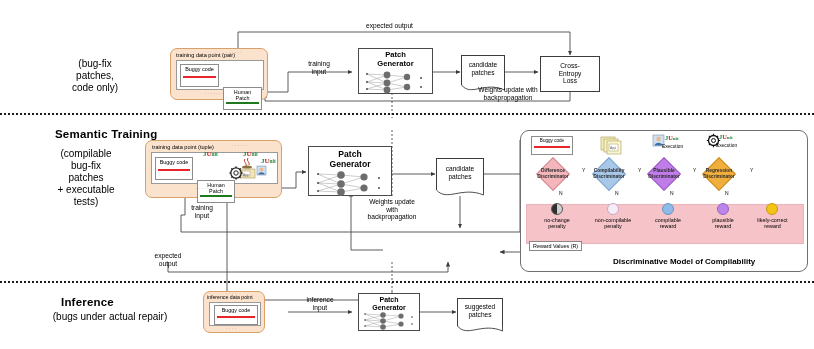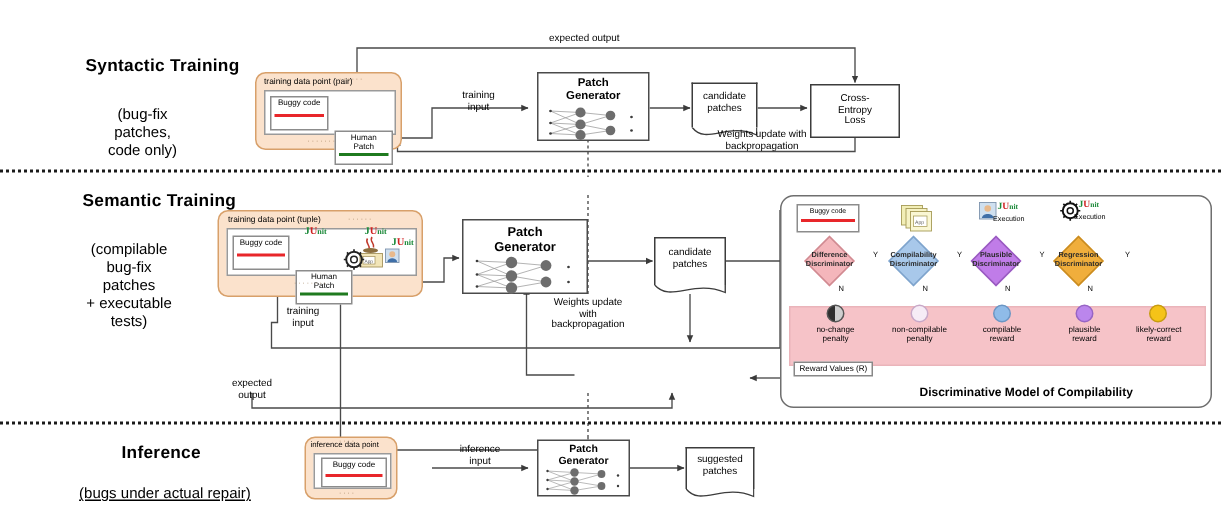--- a/index.html
+++ b/index.html
@@ -3,21 +3,21 @@
 <meta charset="utf-8">
 <style>
   html,body{margin:0;padding:0;background:#ffffff;}
   body{width:814px;height:349px;position:relative;overflow:hidden;
        font-family:"Liberation Sans", sans-serif;color:#000;}
   .stage{position:absolute;left:0;top:0;width:814px;height:349px;}
   svg.layer{position:absolute;left:0;top:0;width:814px;height:349px;pointer-events:none;}
   .abs{position:absolute;}
   
   .sec-title{font-weight:bold;font-size:11.5px;letter-spacing:.2px;white-space:nowrap;}
-  .sec-sub{font-size:10px;line-height:12px;text-align:center;margin-top:13px;}
+  .sec-sub{font-size:10px;line-height:12px;text-align:center;}
   .tiny{font-size:5.6px;line-height:6.6px;}
   .xtiny{font-size:4.6px;line-height:5.4px;}
   .lbl{font-size:6.6px;line-height:7.6px;text-align:center;white-space:nowrap;}
   .lbl2{font-size:6.6px;line-height:7.6px;text-align:center;}
   
   .nbox{border:1px solid #3c3c3c;background:#fff;box-sizing:border-box;}
   .pgen{border:1px solid #4a4a4a;background:#fff;box-sizing:border-box;}
   .pgen .ttl{font-weight:bold;font-size:7.6px;text-align:center;line-height:8.6px;padding-top:2px;}
   .datapoint{border:1px solid #d8a06a;background:#fbe2cc;border-radius:7px;box-sizing:border-box;}
   .innerwhite{background:#fff;border:1px solid #9a9a9a;box-sizing:border-box;}
@@ -118,21 +118,20 @@
       <path d="M668,186 L668,203" marker-end="url(#ahs)"></path>
       <path d="M723,186 L723,203" marker-end="url(#ahs)"></path>
 
       <path d="M540,136 L545,136"></path>
     </g>
   </svg>
 
   <div class="dash-sep" style="top:113px;"></div>
   <div class="dash-sep" style="top:281px;"></div>
 
-  <div class="abs sec-title" style="left:57px;top:38px;">Syntactic Training</div>
   <div class="abs sec-sub" style="left:40px;top:58px;width:110px;white-space:pre-line;">(bug-fix
 patches,
 code only)</div>
 
   <div class="abs datapoint" style="left:170px;top:48px;width:98px;height:52px;">
     <div class="abs tiny" style="left:5px;top:3px;">training data point (pair)</div>
     <div class="abs xtiny" style="left:55px;top:1px;color:#9a7a55;">· · · · · ·</div>
     <div class="abs innerwhite" style="left:5px;top:11px;width:88px;height:30px;">
       <div class="abs codecard" style="left:3px;top:3px;width:39px;height:23px;">
         <div class="cap">Buggy code</div>
@@ -384,22 +383,22 @@
 reward</div>
 
   <div class="circ" style="left:717px;top:203px;width:12px;height:12px;background:#bb86ec;border:1px solid #9765c4;"></div>
   <div class="rwtxt" style="left:698px;top:217px;width:50px;white-space:pre-line;">plausible
 reward</div>
 
   <div class="circ" style="left:766px;top:203px;width:12px;height:12px;background:#f5c318;border:1px solid #c79c10;"></div>
   <div class="rwtxt" style="left:745px;top:217px;width:55px;white-space:pre-line;">likely-correct
 reward</div>
 
-  <div class="abs sec-title" style="left:81px;top:296px;">Inference</div>
-  <div class="abs sec-sub" style="left:30px;top:311px;width:160px;text-decoration:underline;">(bugs under actual repair)</div>
+  <div class="abs sec-title" style="left:61px;top:296px;">Inference</div>
+  <div class="abs sec-sub" style="left:30px;top:311px;width:160px;">(bugs under actual repair)</div>
 
   <div class="abs datapoint" style="left:203px;top:291px;width:62px;height:42px;">
     <div class="abs tiny" style="left:3px;top:2px;font-size:5.2px;">inference data point</div>
     <div class="abs xtiny" style="left:22px;top:-1px;color:#9a7a55;">· · · ·</div>
     <div class="abs innerwhite" style="left:5px;top:10px;width:52px;height:24px;">
       <div class="abs codecard" style="left:4px;top:2px;width:44px;height:20px;">
         <div class="cap">Buggy code</div>
         <div class="bar red" style="top:10px;"></div>
       </div>
     </div>

